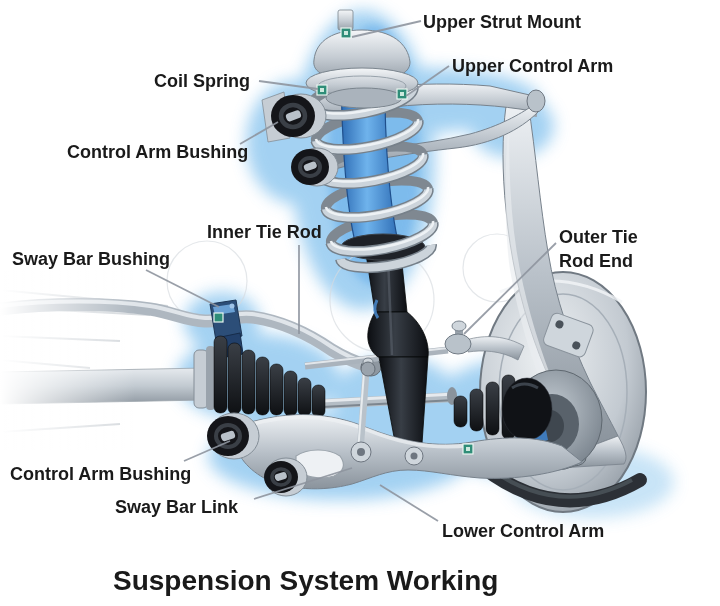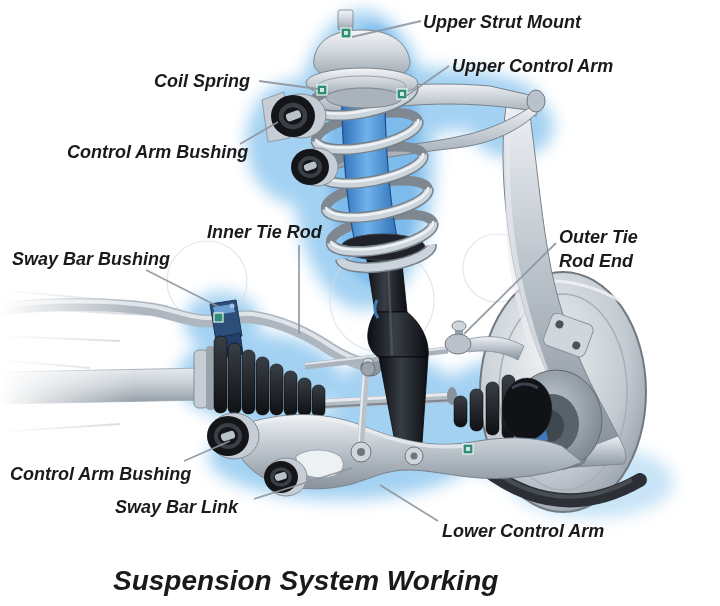--- a/index.html
+++ b/index.html
@@ -1,17 +1,17 @@
 <!DOCTYPE html>
 <html><head>
 <meta charset="utf-8">
 <style>
   html,body{margin:0;padding:0;background:#fff;}
   .stage{position:relative;width:720px;height:606px;background:#fff;overflow:hidden;
-         font-family:"Liberation Sans",sans-serif;font-style:italic;}
+         font-family:"Liberation Sans",sans-serif;}
   svg{display:block;}
   text{font-family:"Liberation Sans",sans-serif;font-weight:bold;fill:#1a1a1a;}
   .lbl{font-size:18px;}
   .ttl{font-size:28px;}
   .leader{stroke:#8e959e;stroke-width:1.8;fill:none;opacity:.9;}
   .wm{fill:none;stroke:#d6dade;stroke-width:1.2;opacity:.65;}
 </style>
 </head>
 <body>
 

